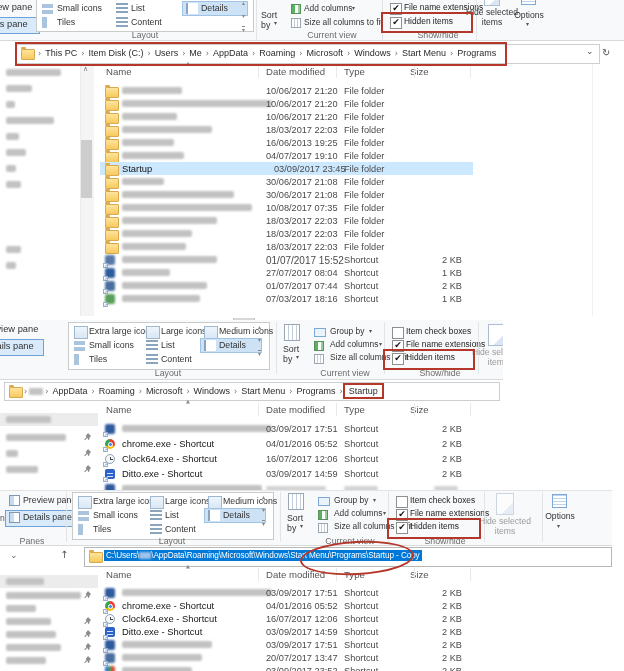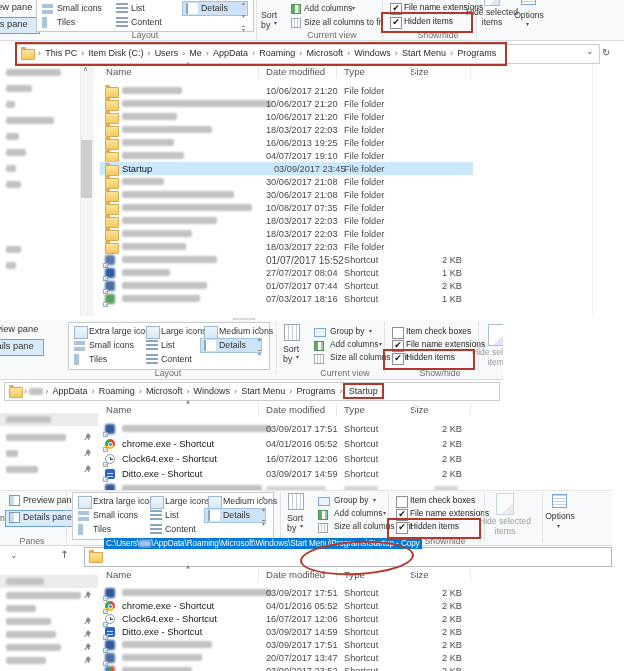--- a/index.html
+++ b/index.html
@@ -569,21 +569,21 @@
     <div class="txt" style="left: 475px; top: 27px; font-size: 8.6px; color: rgb(154, 154, 154); width: 60px; text-align: center;">Hide selected</div>
     <div class="txt" style="left: 475px; top: 37px; font-size: 8.6px; color: rgb(154, 154, 154); width: 60px; text-align: center;">items</div>
     <div class="vline" style="left: 542px; top: 2px; height: 50px;"></div>
     <div class="ric opt" style="left: 552px; top: 4px; width: 15px; height: 14px;"></div>
     <div class="txt" style="left: 540px; top: 22px; font-size: 8.6px; color: rgb(51, 51, 51); width: 40px; text-align: center;">Options</div>
     <div class="txt glyph" style="left: 557px; top: 33px; font-size: 6px; color: rgb(85, 85, 85);">▾</div>
     <div class="txt glyph" style="left: 10px; top: 60px; font-size: 9px; color: rgb(102, 102, 102);">⌄</div>
     <div class="txt glyph" style="left: 60px; top: 59px; font-size: 10px; color: rgb(85, 85, 85);">↑</div>
     <div class="field" style="left: 84px; top: 57px; width: 526px; height: 18px; border-color: rgb(182, 183, 185);"></div>
     <span class="icon-folder" style="left: 89px; top: 62px;"></span>
-    <div class="path-sel" style="position: absolute; left: 104px; top: 48px; text-align: right;"><span>C:\Users\</span><span class="blur-inline" style="width: 12px;"></span><span>\AppData\Roaming\Microsoft\Windows\Start Menu\Programs\Startup - Copy</span></div>
+    <div class="path-sel" style="position: absolute; left: 104px; top: 60px; text-align: right;"><span>C:\Users\</span><span class="blur-inline" style="width: 12px;"></span><span>\AppData\Roaming\Microsoft\Windows\Start Menu\Programs\Startup - Copy</span></div>
     <div class="red-ellipse" style="left: 300px; top: 51px; width: 110px; height: 30px;"></div>
     <div class="navhl" style="left: 0px; top: 85px; width: 98px; height: 13px;">
       <div class="blur" style="left: 6px; top: 3px; width: 38px; height: 7px;"></div>
     </div>
     <div class="abs" style="left: 0px; top: 99px; width: 98px; height: 13px;">
       <div class="blur" style="left: 6px; top: 3px; width: 75px; height: 7px;"></div>
       <svg width="8" height="8" viewBox="0 0 10 10" style="position: absolute; left: 84px; top: 2px;">
         <path d="M5 0 L9 4 L7 5 L7 7.2 L5.4 9 L4.2 6 L1.2 9 L0.3 8.1 L3.3 5.1 L2 4 Z" fill="#8b8b8b"></path>
       </svg>
     </div>

